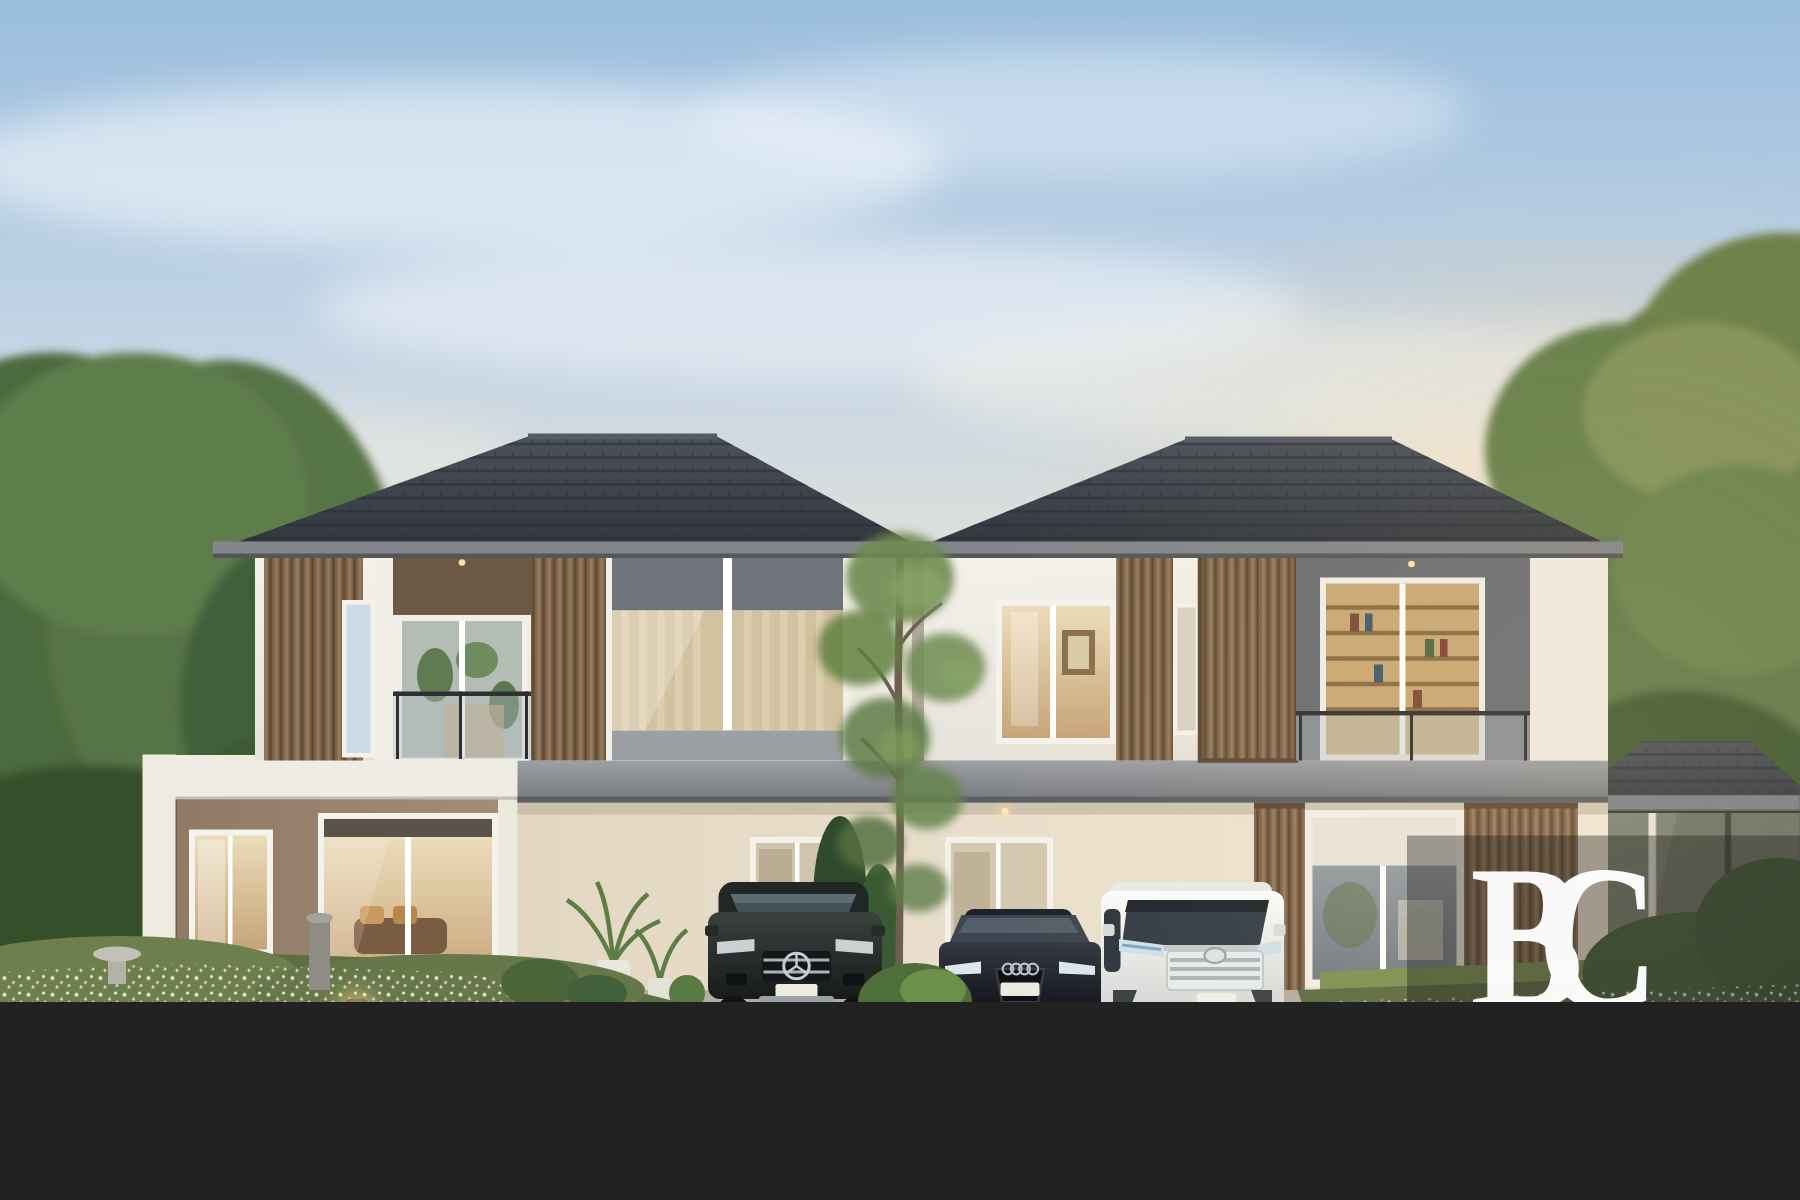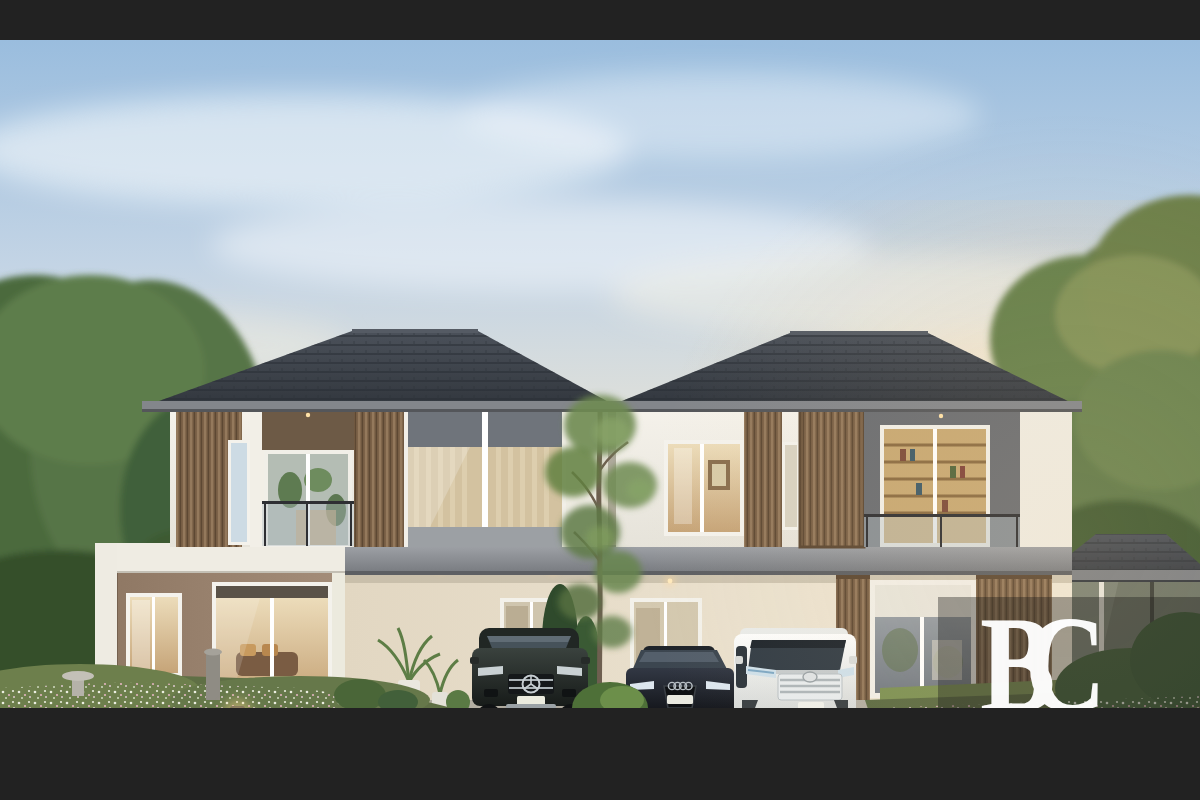--- a/index.html
+++ b/index.html
@@ -1,17 +1,17 @@
 <!DOCTYPE html>
 <html style="--c-sky-top: #9abdde; --c-sky-mid: #c3d4e5; --c-sky-horizon: #f0e2c9; --c-cloud: #fbfdfe; --c-roof-dark: #383d44; --c-fascia-gray: #84878c; --c-slab-gray: #8f9297; --c-wall-white: #f2efe7; --c-wall-cream: #e9dfcd; --c-wall-taupe: #9b8572; --c-wood-slat: #7c6248; --c-glass-gray: #858d95; --c-interior-warm: #d9c096; --c-tree-green: #5d7b49; --c-flower-white: #e8ecdc; --c-flower-pink: #c98fa2; --c-road-light: #a2a3a2; --c-road-dark: #4e5157; --c-curb: #c6c2b6; --c-car-suv: #2c3230; --c-car-sedan: #22262e; --c-car-van: #f1f2f0; --c-warm-light: #ffd9a0; --c-watermark-text: #ffffff; --c-watermark-overlay: rgba(30,28,25,0.38);"><head>
 <meta charset="utf-8">
 <style>
   html,body{margin:0;padding:0;background:#222;}
   #stage{position:relative;width:1200px;height:668px;overflow:hidden;
-         font-family:"Liberation Sans",sans-serif;background:var(--c-sky-top,#9abdde);margin-top:40px;}
+         font-family:"Liberation Sans",sans-serif;background:var(--c-sky-top,#9abdde);}
   #stage svg{position:absolute;left:0;top:0;display:block;}
   
   .wm-overlay{position:absolute;left:938px;top:557px;width:262px;height:161px;
               background:var(--c-watermark-overlay,rgba(30,28,25,.38));}
   .bc-logo{position:absolute;left:940px;top:556px;width:230px;height:126px;
            text-align:center;color:var(--c-watermark-text,#ffffff);
            font-family:"Liberation Serif",serif;font-weight:bold;font-size:138px;line-height:1;
            letter-spacing:-38px;text-indent:-30px;white-space:nowrap;opacity:.97;}
   .bc-logo span{display:inline-block;transform:scaleX(.82);}
   .bc-brand{position:absolute;left:882px;top:678px;width:234px;

